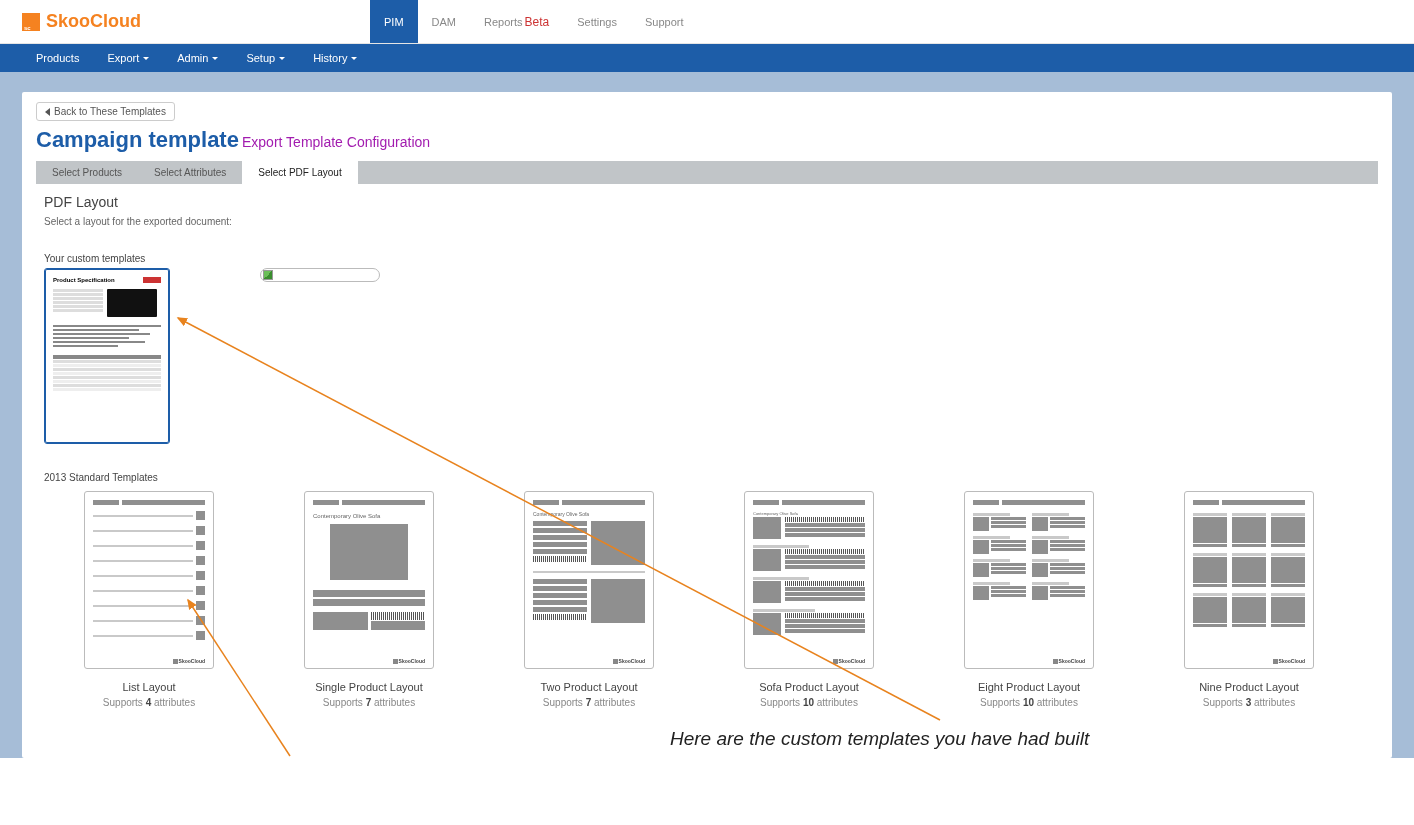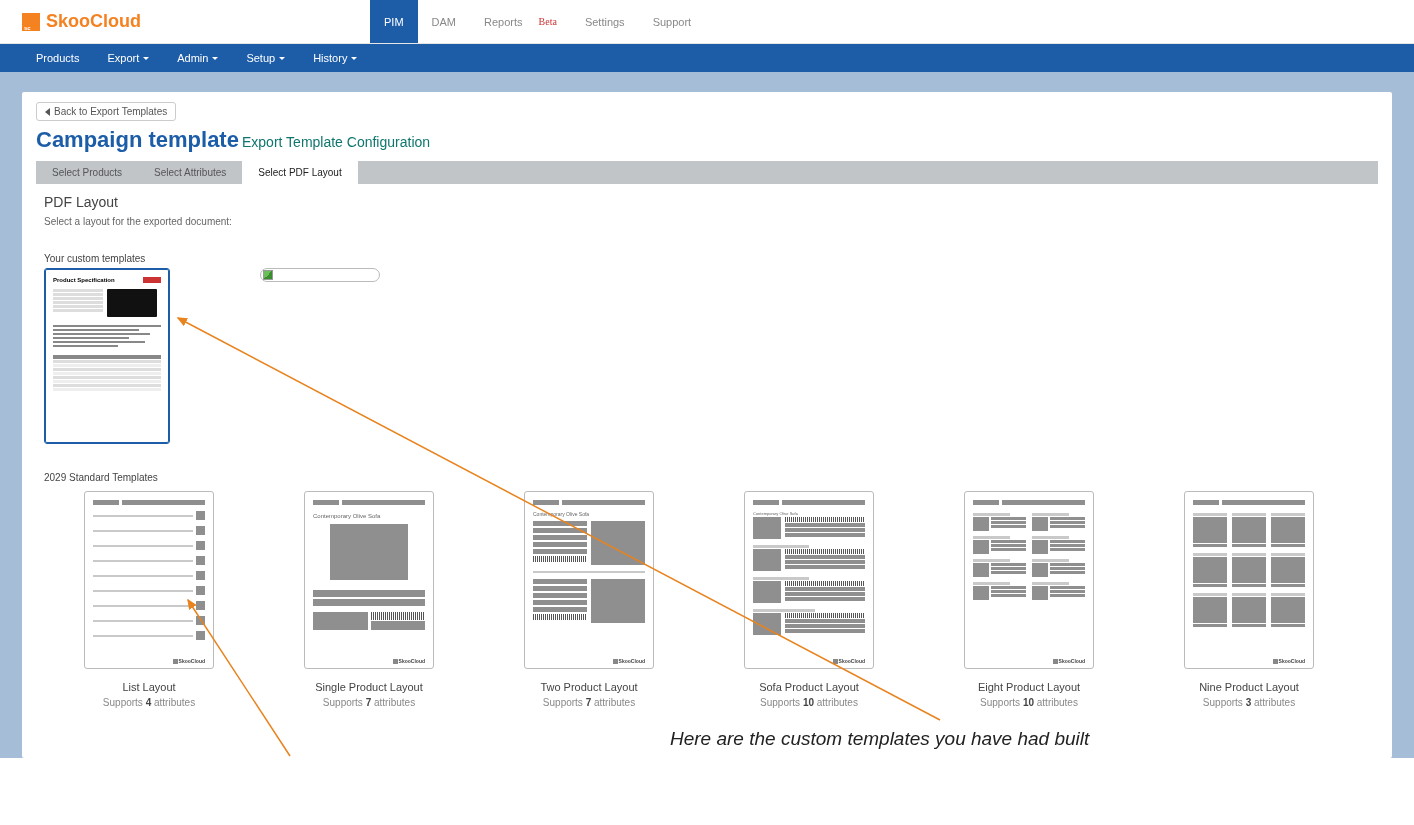--- a/index.html
+++ b/index.html
@@ -51,21 +51,21 @@
     align-items: center;
     padding: 0 14px;
     font-size: 11px;
     color: #888;
     cursor: pointer;
   }
   .topnav-item.active {
     background: #1d5da8;
     color: #fff;
   }
-  .beta { color: #c33; font-size: 10px; vertical-align: super; margin-left: 16px; font-family: Liberation Serif, serif; }
+  .beta { color: #c33; font-size: 12px; vertical-align: super; margin-left: 2px; }
   .account {
     margin-left: auto;
     display: flex; align-items: center;
     padding-right: 30px;
     gap: 6px;
     font-size: 11px;
     color: #555;
   }
   .avatar {
     width: 18px; height: 18px; border-radius: 50%;
@@ -132,21 +132,21 @@
   }
   h1.page-title {
     font-size: 22px;
     font-weight: bold;
     color: #1d5da8;
     display: inline;
     margin-top: 44px;
   }
   .subtitle {
     font-size: 14px;
-    color: #0f766e;
+    color: #a21caf;
     font-weight: normal;
   }
   .tabs {
     display: flex;
     background: #c1c5c8;
     margin-top: 8px;
   }
   .tab {
     padding: 6px 16px;
     font-size: 10px;
@@ -347,21 +347,21 @@
   <div class="subnav-item">
       <span>History</span>
       <span class="caret-w"></span>
     </div>
 </div>
 
 <div class="body-wrap">
   <div class="panel">
     <button class="back-btn">
       <span class="chev-left"></span>
-      <span>Back to Export Templates</span>
+      <span>Back to These Templates</span>
     </button>
     <div style="margin-top:6px;">
       <h1 class="page-title">Campaign template</h1>
       <span class="subtitle">Export Template Configuration</span>
     </div>
     <div class="tabs">
       <div class="tab">Select Products</div>
       <div class="tab">Select Attributes</div>
       <div class="tab active">Select PDF Layout</div>
     </div>
@@ -406,21 +406,21 @@
               <div class="r"></div>
               <div class="r"></div>
               <div class="r"></div>
           </div>
         </div>
         <div class="broken">
           <span class="broken-ico"></span>
         </div>
       </div>
 
-      <div class="group-label">2029 Standard Templates</div>
+      <div class="group-label">2013 Standard Templates</div>
       <div class="std-grid">
 
         <div class="std-item">
           <div class="std-thumb">
             <div class="std-body">
               <div style="display:flex;gap:3px;margin-bottom:4px;">
                 <div class="gb" style="width:26px;height:5px;"></div>
                 <div class="gb" style="flex:1;height:5px;"></div>
               </div>
 

